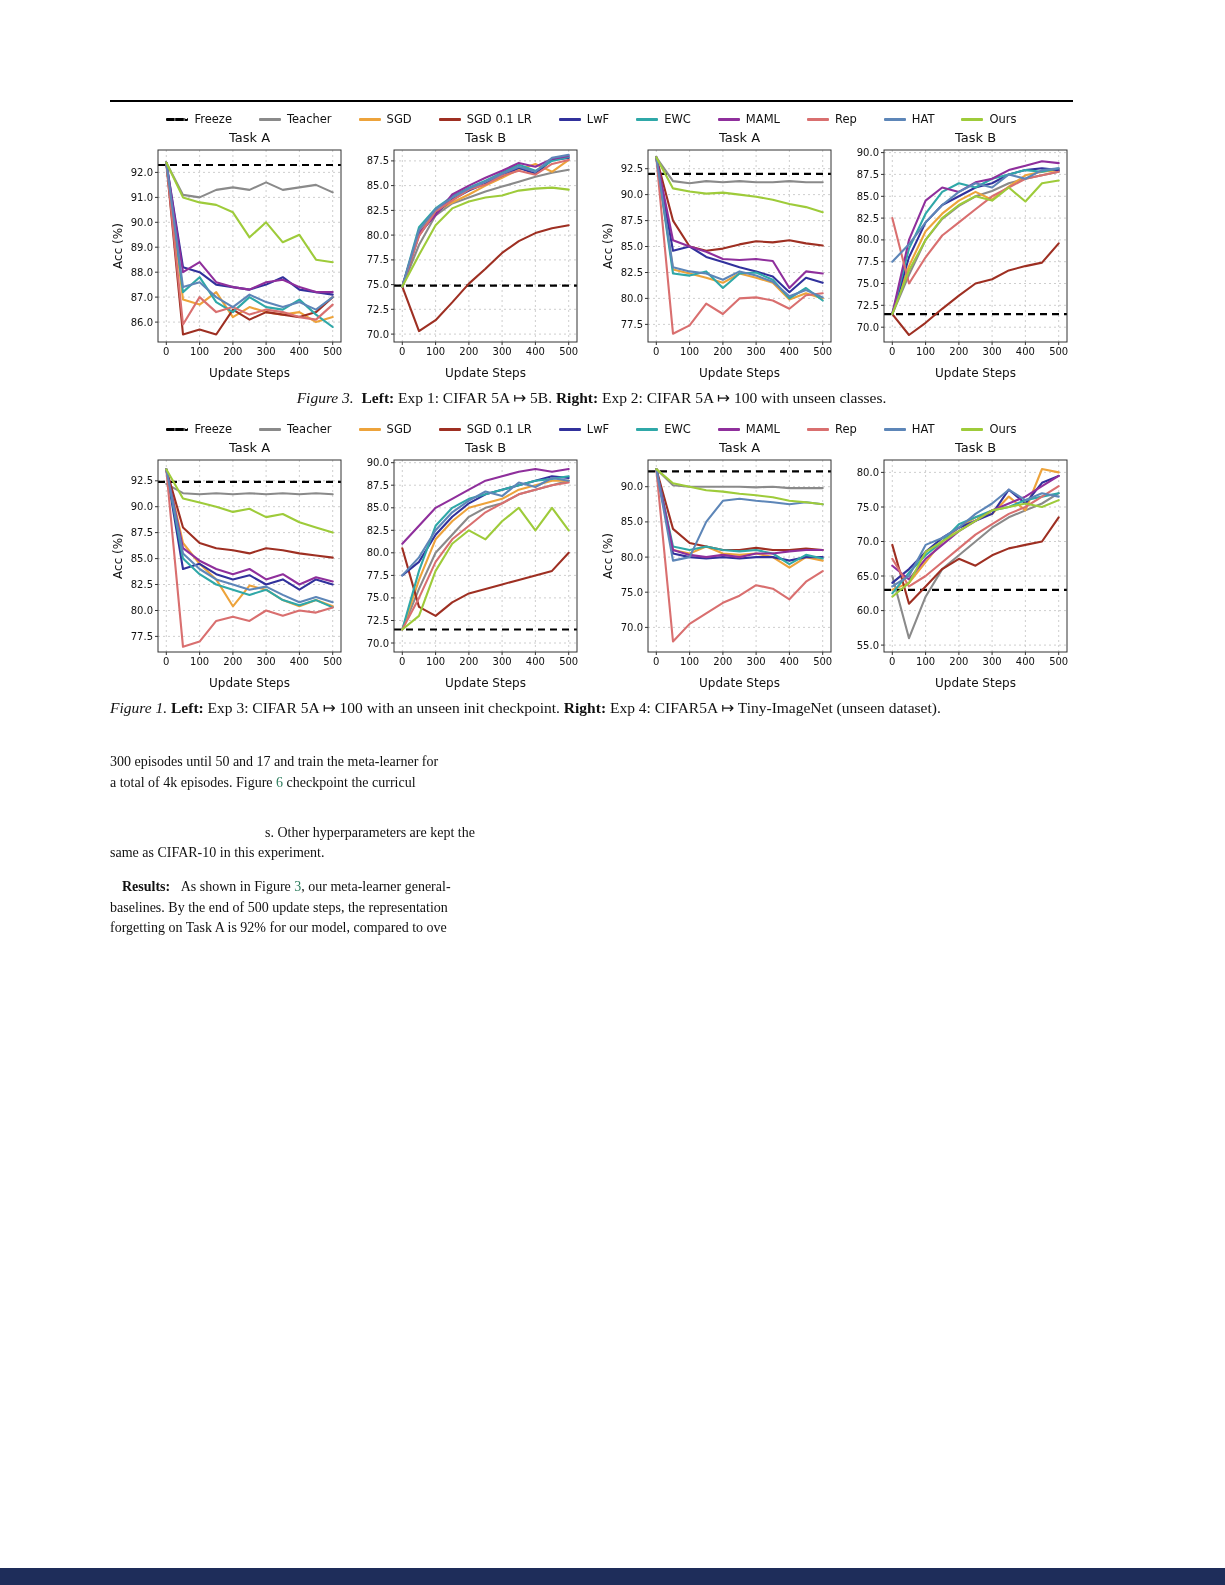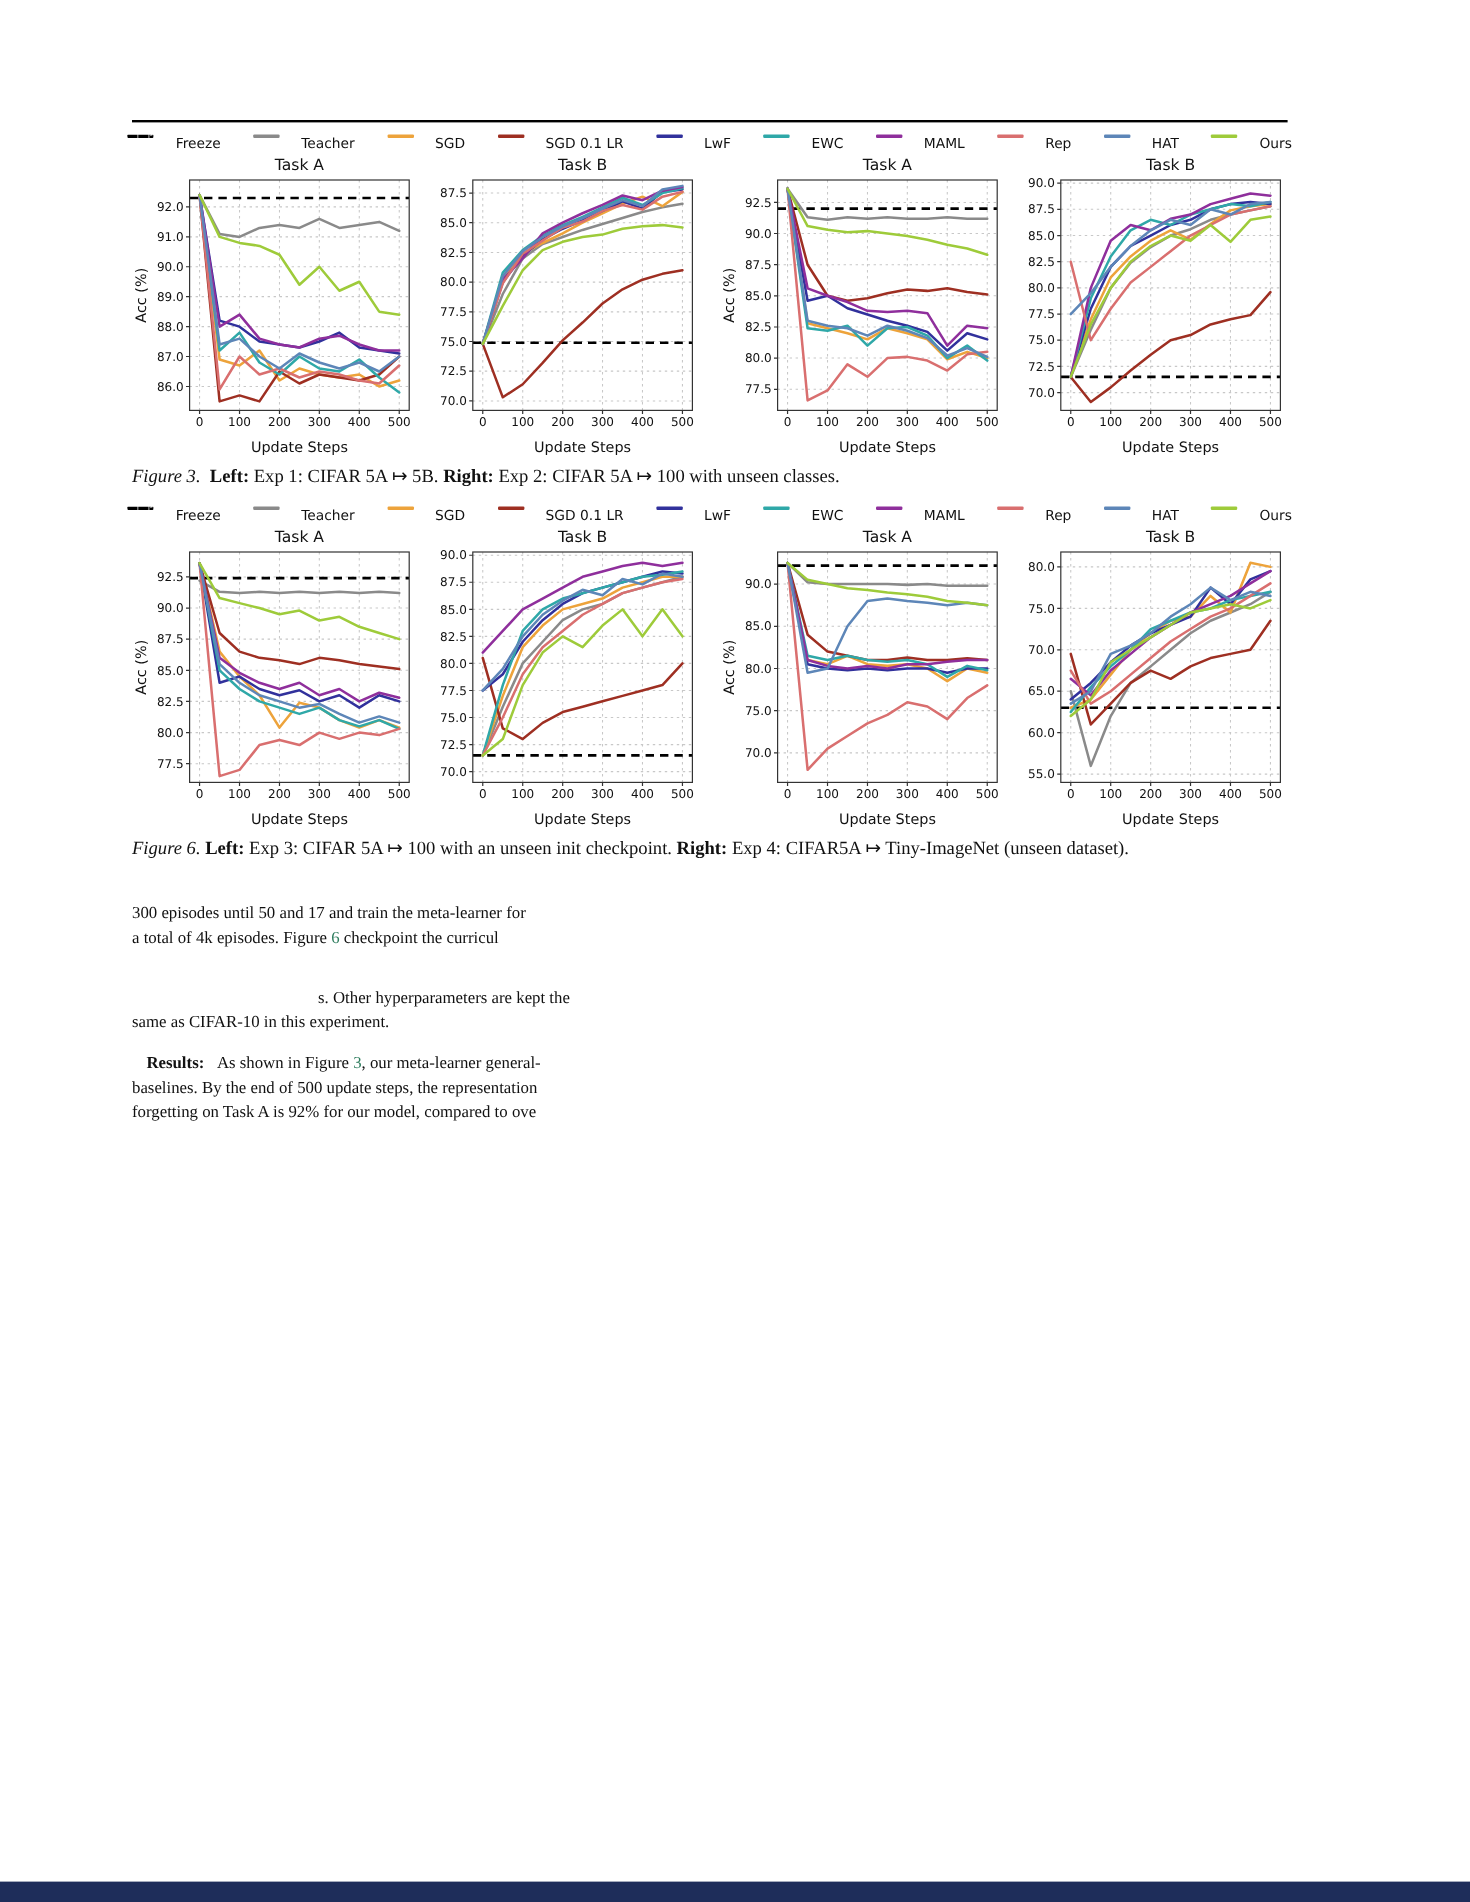--- a/index.html
+++ b/index.html
@@ -2,33 +2,33 @@
 <html><head>
 <meta charset="utf-8">
 <style>
   html,body{margin:0;padding:0;background:#e8e8e8;}
   .page{position:relative;width:1225px;height:1585px;background:#ffffff;overflow:hidden;
         font-family:"Liberation Serif", serif;color:#111;}
   .content{position:absolute;left:110px;top:100px;width:963px;}
   .top-rule{height:2px;background:#000;margin-bottom:10px;}
   .legend{display:flex;justify-content:center;align-items:center;gap:27px;
           font-family:"DejaVu Sans", sans-serif;font-size:11.5px;color:#111;margin:2px 0 0 0;}
-  .legend-item{display:inline-flex;align-items:flex-start;gap:18px;white-space:nowrap;}
+  .legend-item{display:inline-flex;align-items:center;gap:6px;white-space:nowrap;}
   .swatch{display:inline-block;width:22px;height:3px;border-radius:1px;}
   .charts-row{display:flex;align-items:flex-start;margin-top:2px;}
   .chart-group{display:flex;}
   .chart-group + .chart-group{margin-left:18px;}
   .chart{width:236px;height:254px;}
   svg .charttitle{font-family:"DejaVu Sans", sans-serif;font-size:13px;fill:#111;}
   svg .tick{font-family:"DejaVu Sans", sans-serif;font-size:10px;fill:#111;}
   svg .axlabel{font-family:"DejaVu Sans", sans-serif;font-size:12px;fill:#111;}
   svg .grid{stroke:#c8c8c8;stroke-width:0.9;stroke-dasharray:2 3;}
   svg .tickmark{stroke:#333;stroke-width:1;}
   .caption{font-size:15.5px;line-height:1.3;margin:6px 0 14px 0;}
-  .caption.centered{}
+  .caption.centered{text-align:center;}
   .body-text{margin-top:34px;width:472px;font-size:14px;line-height:1.45;}
   .line{white-space:nowrap;}
   .line.indented{margin-left:155px;}
   .gap-small{height:14px;}
   .gap-med{height:30px;}
   .bottom-bar{position:absolute;left:0;bottom:0;width:1225px;height:17px;}
 </style>
 </head>
 <body>
 
@@ -613,21 +613,21 @@
                   <polyline points="56.3,127.7 73.0,141.5 89.6,120.8 106.2,106.9 122.9,93.1 139.5,82.8 156.1,72.4 172.8,65.5 189.4,58.6 206.0,48.2 222.7,37.9" fill="none" stroke="#8f2f9c" stroke-width="2.1" stroke-linejoin="round" stroke-linecap="round"></polyline>
                   <polyline points="56.3,120.8 73.0,148.4 89.6,138.0 106.2,124.2 122.9,110.4 139.5,96.6 156.1,86.2 172.8,75.9 189.4,69.0 206.0,58.6 222.7,48.2" fill="none" stroke="#d96f6f" stroke-width="2.1" stroke-linejoin="round" stroke-linecap="round"></polyline>
                   <polyline points="56.3,148.4 73.0,138.0 89.6,106.9 106.2,100.0 122.9,89.7 139.5,75.9 156.1,65.5 172.8,51.7 189.4,62.1 206.0,55.2 222.7,58.6" fill="none" stroke="#5d86b8" stroke-width="2.1" stroke-linejoin="round" stroke-linecap="round"></polyline>
                   <polyline points="56.3,158.7 73.0,144.9 89.6,113.9 106.2,103.5 122.9,93.1 139.5,82.8 156.1,72.4 172.8,69.0 189.4,65.5 206.0,69.0 222.7,62.1" fill="none" stroke="#9ecb3a" stroke-width="2.1" stroke-linejoin="round" stroke-linecap="round"></polyline>
                 </g>
                 <rect x="48" y="22" width="183" height="192" fill="none" stroke="#333" stroke-width="1"></rect>
                 <text class="axlabel" x="139.5" y="249" text-anchor="middle">Update Steps</text>
               </svg></div>
         </div>
       </div>
-      <p class="caption"><span style="font-style: italic;">Figure 6.</span><span> </span><span style="font-weight: bold;">Left:</span><span> Exp 3: CIFAR 5A ↦ 100 with an unseen init checkpoint. </span><span style="font-weight: bold;">Right:</span><span> Exp 4: CIFAR5A ↦ Tiny-ImageNet (unseen dataset).</span></p>
+      <p class="caption"><span style="font-style: italic;">Figure 1.</span><span> </span><span style="font-weight: bold;">Left:</span><span> Exp 3: CIFAR 5A ↦ 100 with an unseen init checkpoint. </span><span style="font-weight: bold;">Right:</span><span> Exp 4: CIFAR5A ↦ Tiny-ImageNet (unseen dataset).</span></p>
     </section>
 
     <div class="body-text">
       <div class="line"><span>300 episodes until 50 and 17 and train the meta-learner for</span></div>
       <div class="line"><span>a total of 4k episodes. Figure </span><span style="color: rgb(46, 125, 94);">6</span><span> checkpoint the curricul</span></div>
       <div class="gap-med"></div>
       <div class="line indented"><span>s. Other hyperparameters are kept the</span></div>
       <div class="line"><span>same as CIFAR-10 in this experiment.</span></div>
       <div class="gap-small"></div>
       <div class="line"><span style="font-weight: bold; margin-left: 12px;">Results:</span><span>&nbsp;&nbsp;&nbsp;As shown in Figure </span><span style="color: rgb(46, 125, 94);">3</span><span>, our meta-learner general-</span></div>

